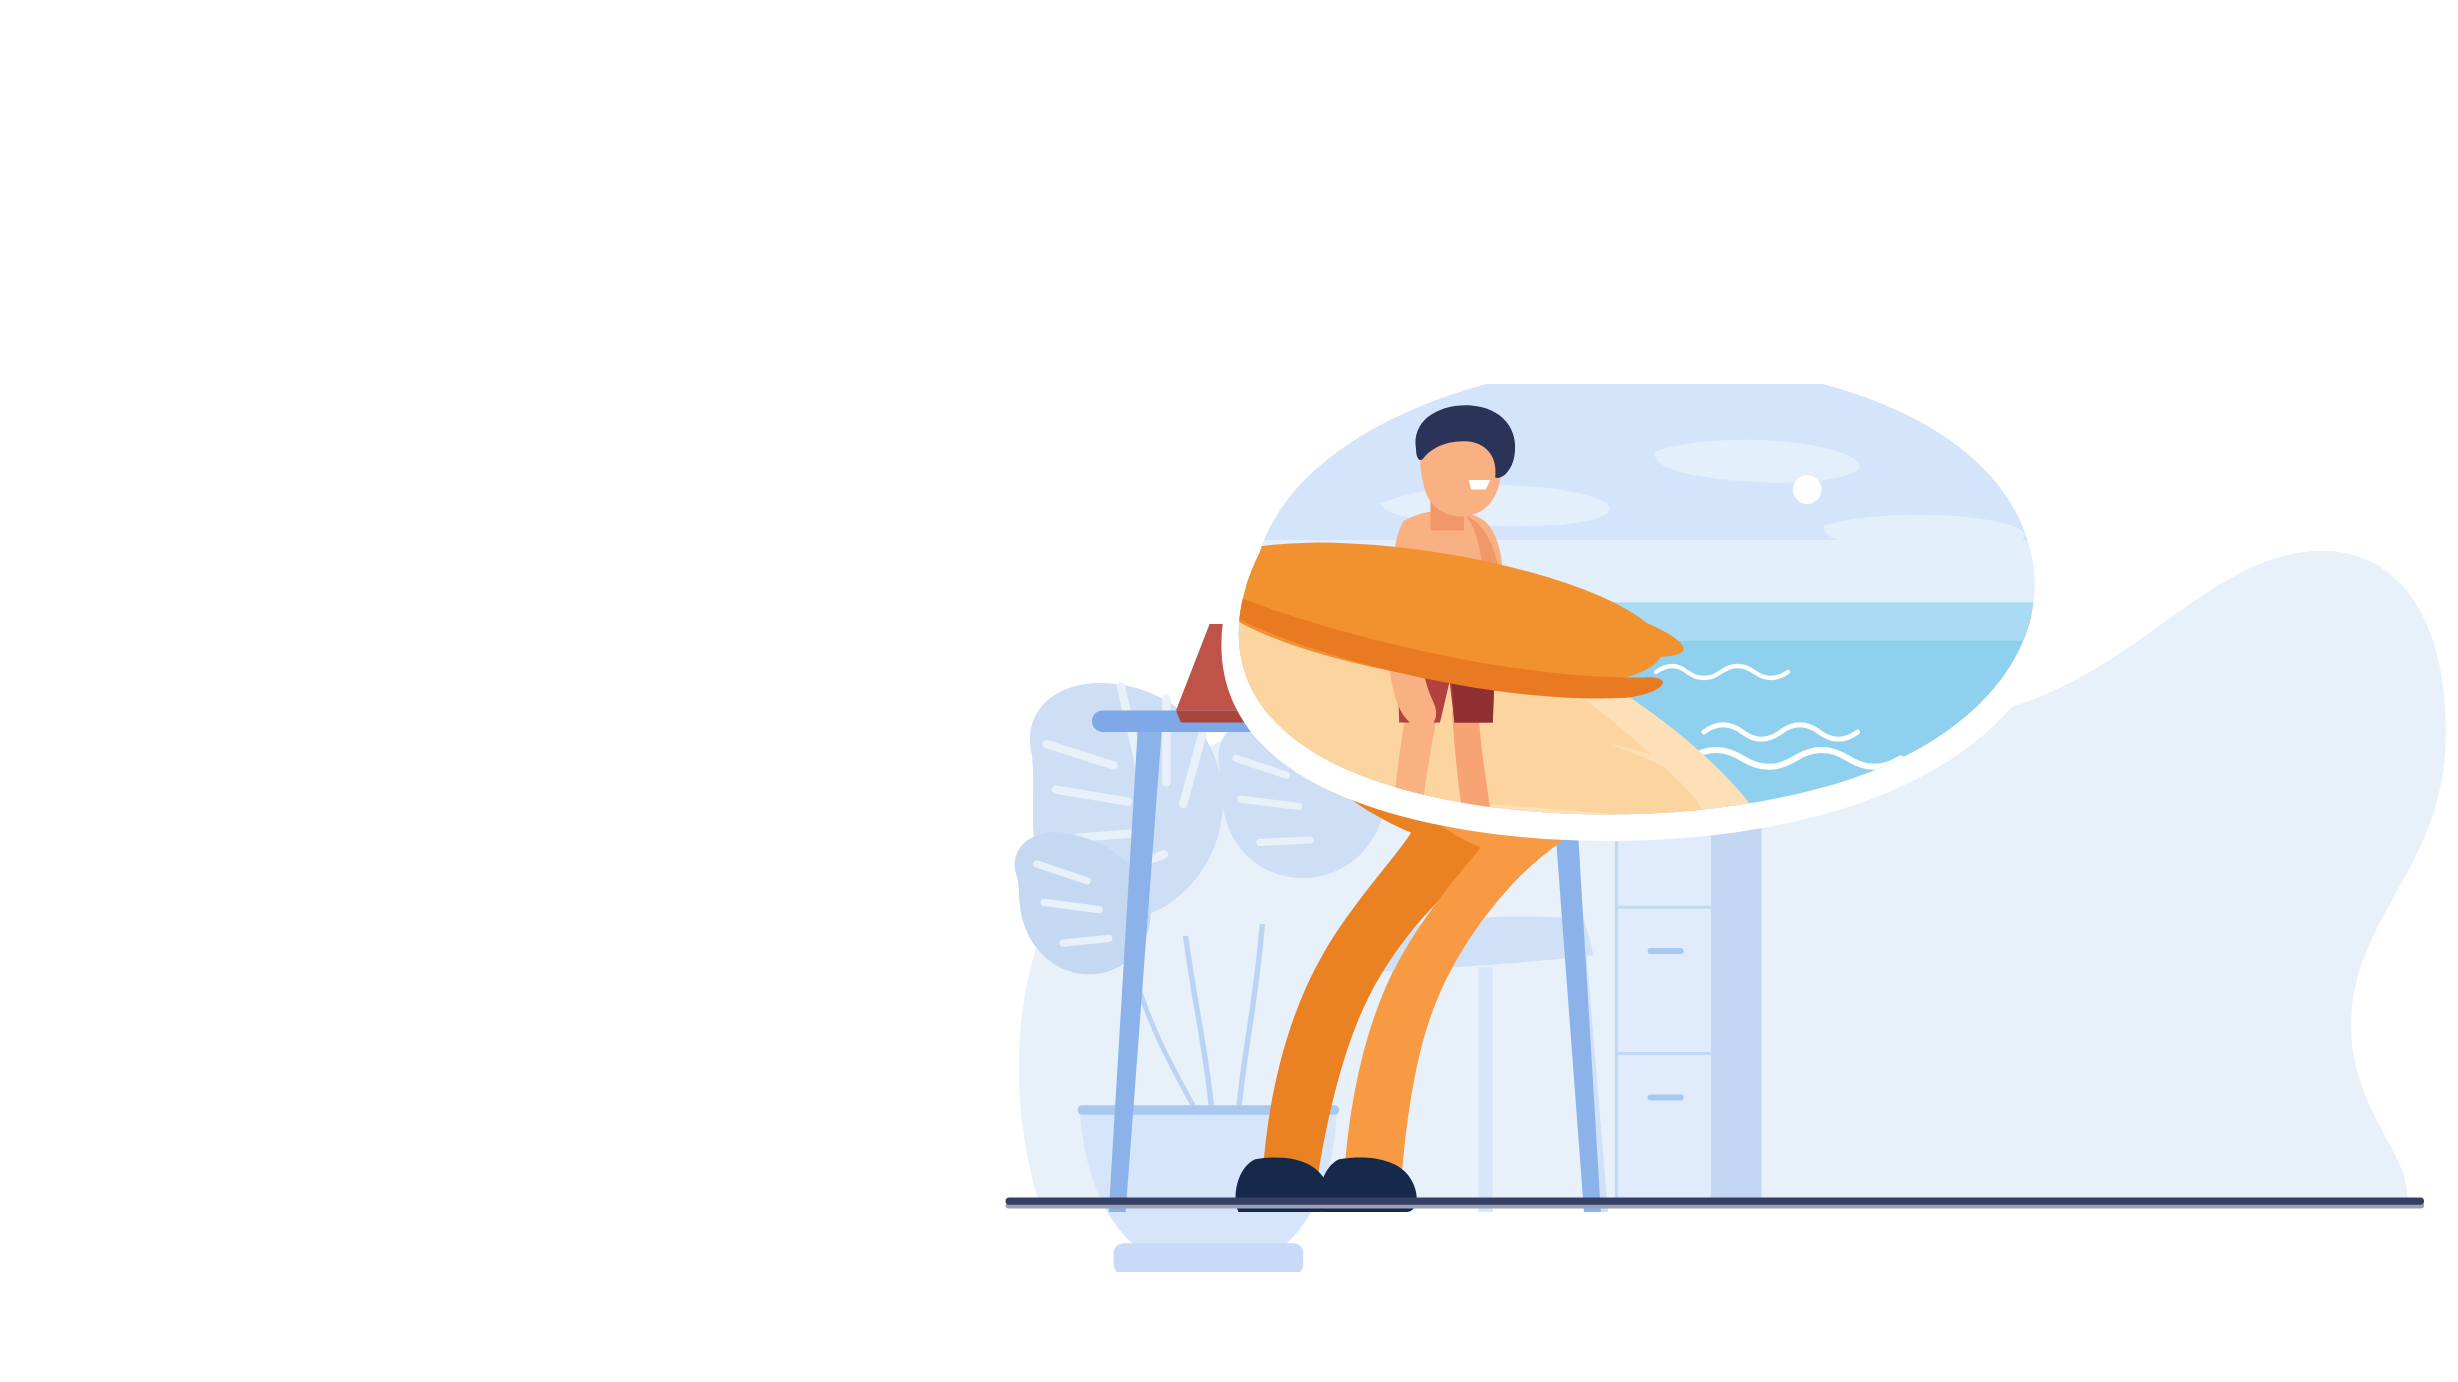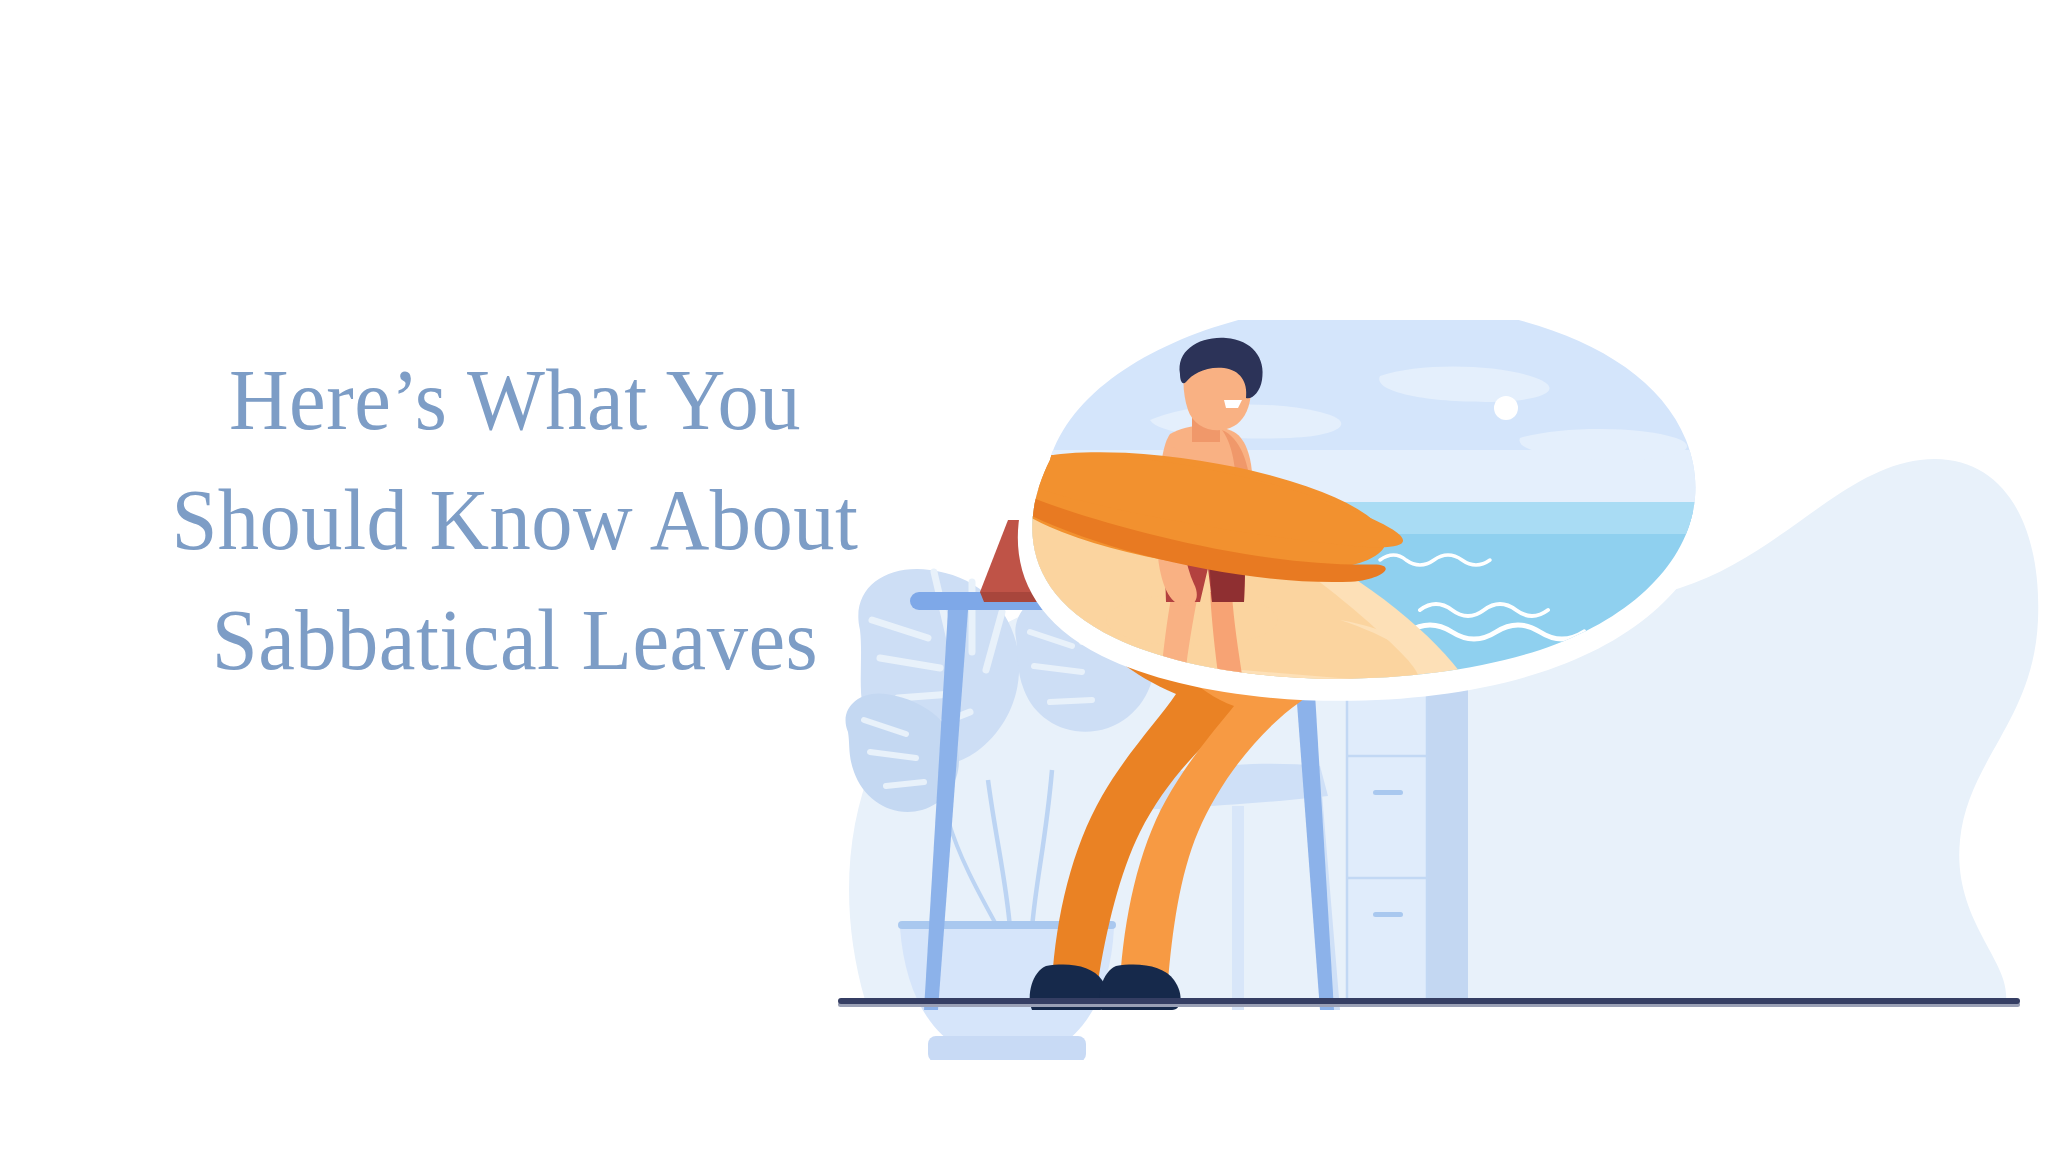--- a/index.html
+++ b/index.html
@@ -53,25 +53,20 @@
     display: block;
     width: 1228px;
     height: 740px;
   }
 </style>
 </head>
 <body>
 
 <div id="banner">
 
-  <div id="headline-block">
-    <div class="headline-line">Here’s What You</div>
-    <div class="headline-line">Should Know About</div>
-    <div class="headline-line">Sabbatical Leaves</div>
-  </div>
 
   <div id="illustration">
     <svg viewBox="0 0 1228 740" xmlns="http://www.w3.org/2000/svg">
       <defs>
         <clipPath id="clip-bubble">
           <path d="M 230 140
                    C 260 40, 420 -20, 560 -18
                    C 700 -16, 830 30, 866 120
                    C 900 205, 840 290, 720 330
                    C 590 372, 400 368, 295 318

